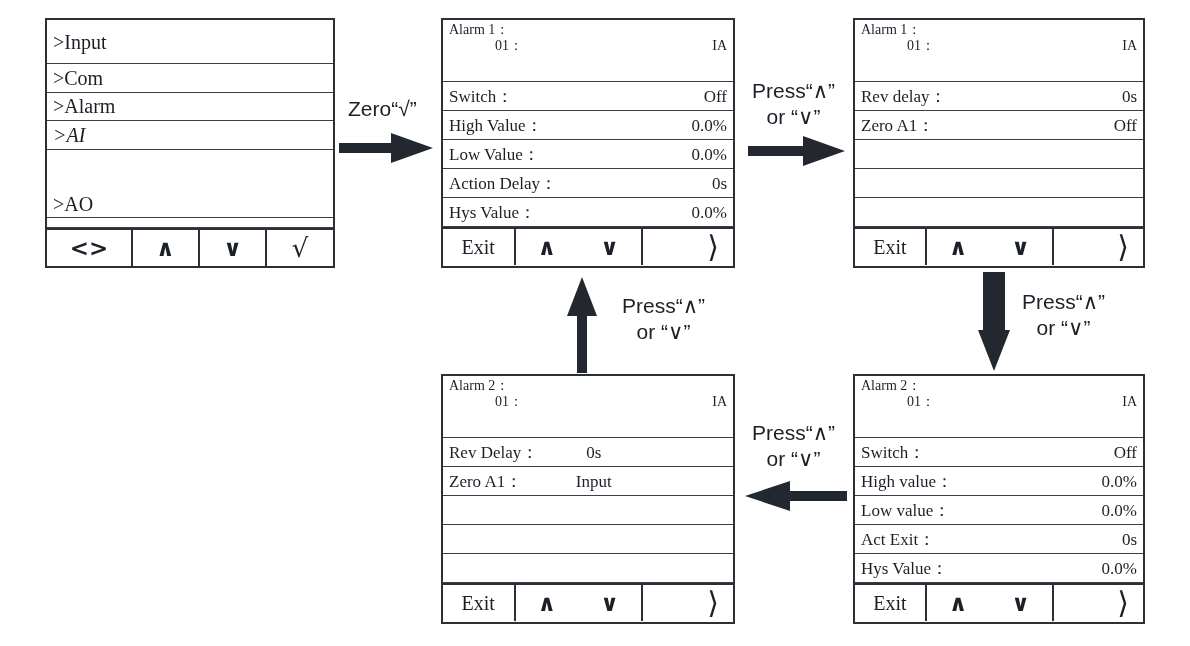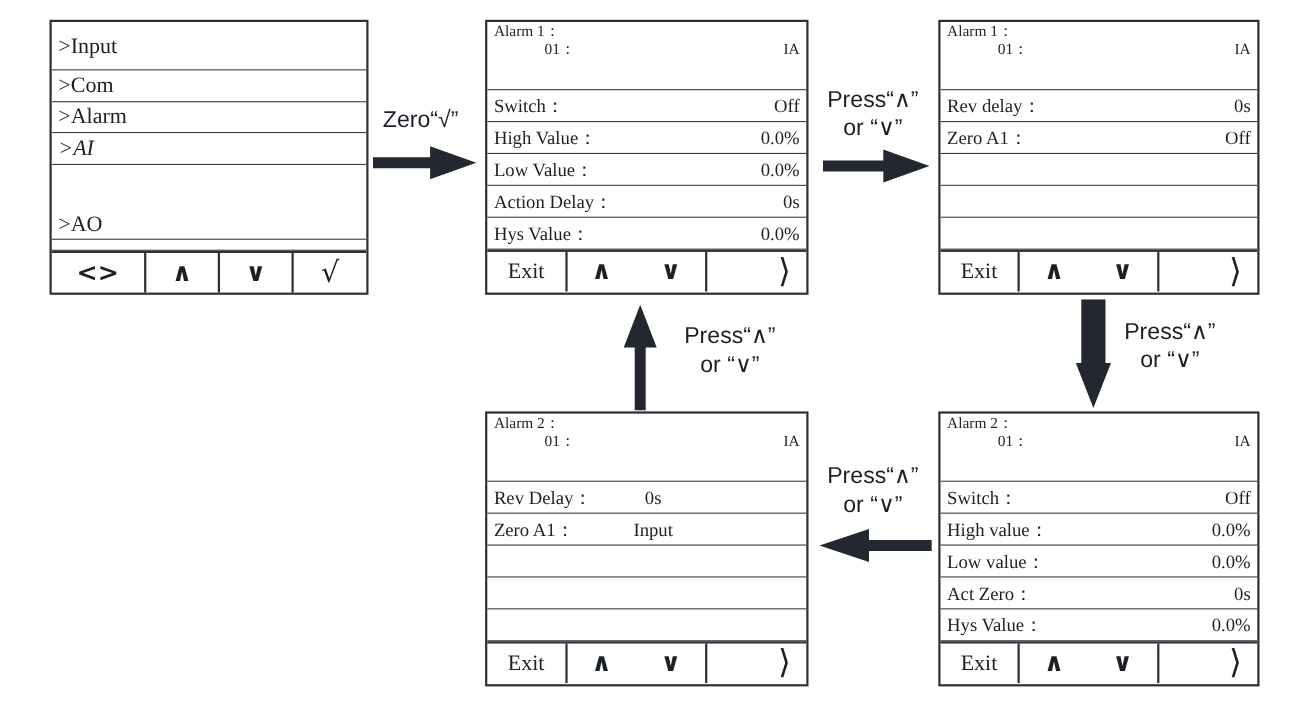--- a/index.html
+++ b/index.html
@@ -203,21 +203,21 @@
   </div>
   <div class="row" style="height:29px;">
     <span class="lbl">High value：</span>
     <span class="val">0.0%</span>
   </div>
   <div class="row" style="height:29px;">
     <span class="lbl">Low value：</span>
     <span class="val">0.0%</span>
   </div>
   <div class="row" style="height:29px;">
-    <span class="lbl">Act Zero：</span>
+    <span class="lbl">Act Exit：</span>
     <span class="val">0s</span>
   </div>
   <div class="row" style="height:29px;">
     <span class="lbl">Hys Value：</span>
     <span class="val">0.0%</span>
   </div>
   <div class="btnbar" style="height:38px;">
     <div class="btn" style="width:25%;">Exit</div>
     <div class="btn pair sym" style="width:44%;">
       <span>∧</span>

